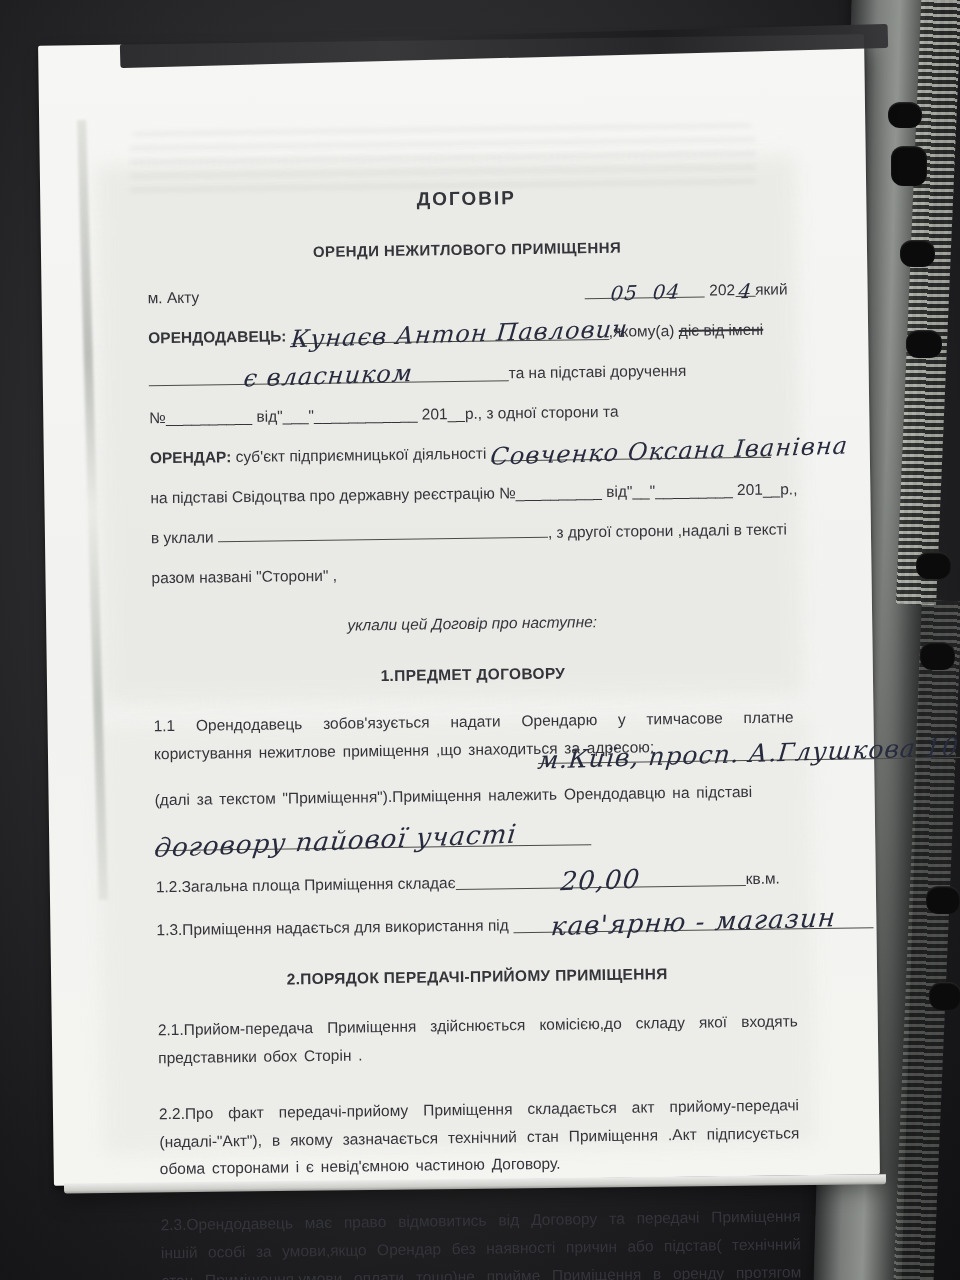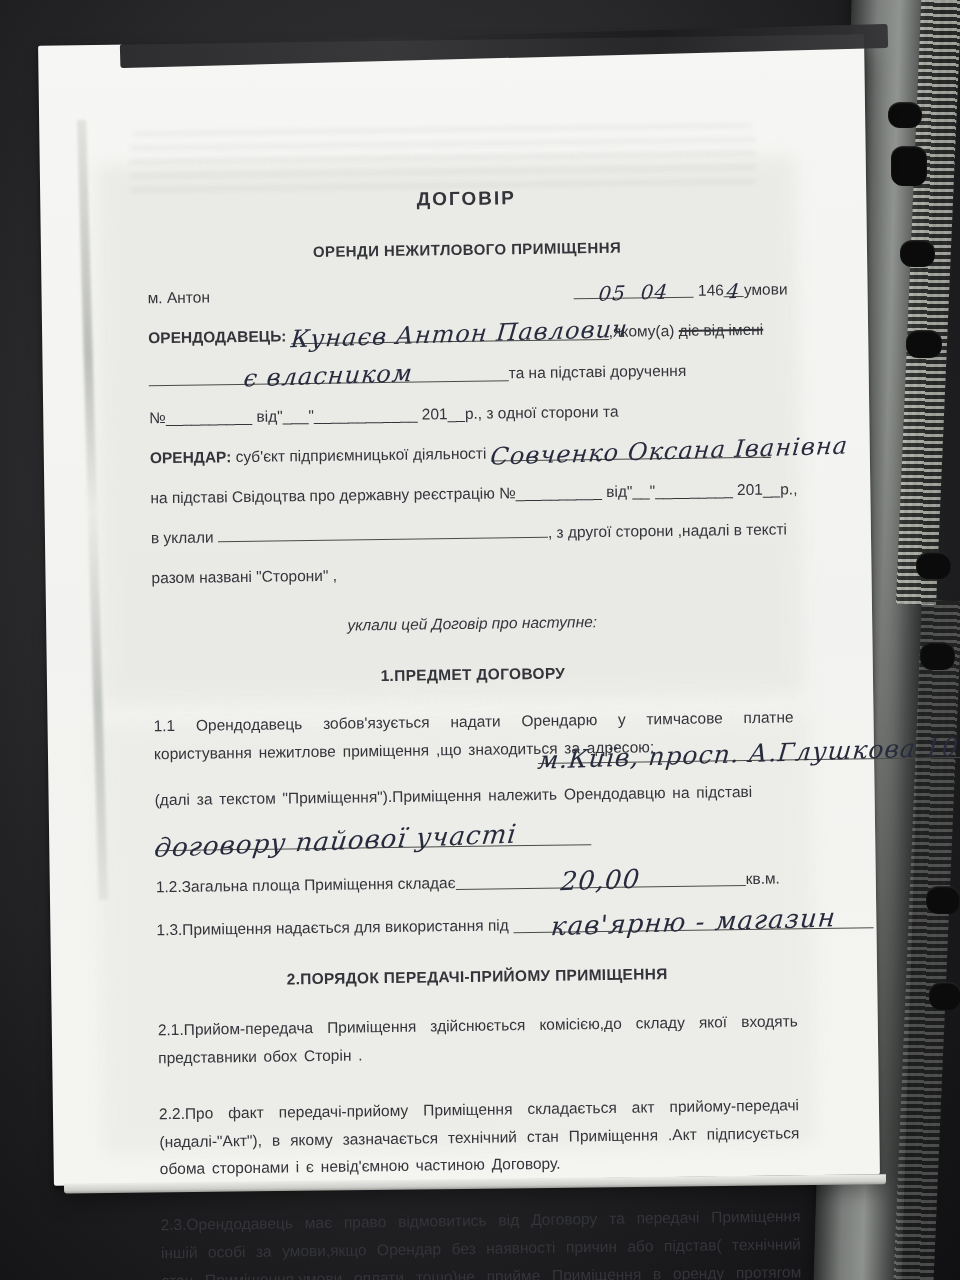--- a/index.html
+++ b/index.html
@@ -109,24 +109,24 @@
     <div class="ghost g1"></div>
     <div class="ghost g2"></div>
     <div class="ghost glines"></div>
 
     <div class="content">
 
       <div class="t-center title">ДОГОВІР</div>
       <div class="t-center subtitle">ОРЕНДИ НЕЖИТЛОВОГО ПРИМІЩЕННЯ</div>
 
       <div class="row">
-        <span>м. Антон</span>
+        <span>м. Акту</span>
         <span style="white-space:nowrap;">
           <span class="fill" style="width:120px;"><span class="hw sm"><span>05</span>&nbsp;&nbsp;<span>04</span></span></span>
-          <span>146</span><span class="fill" style="width:20px;"><span class="hw sm">4</span></span><span>умови</span>
+          <span>202</span><span class="fill" style="width:20px;"><span class="hw sm">4</span></span><span>який</span>
         </span>
       </div>
 
       <div class="line">
         <span class="b">ОРЕНДОДАВЕЦЬ:</span>
         <span class="fill" style="width:318px;"><span class="hw">Кунаєв Антон Павлович</span></span><span>,якому(а)</span>
         <span class="struck">діє від імені</span>
       </div>
 
       <div class="line">

